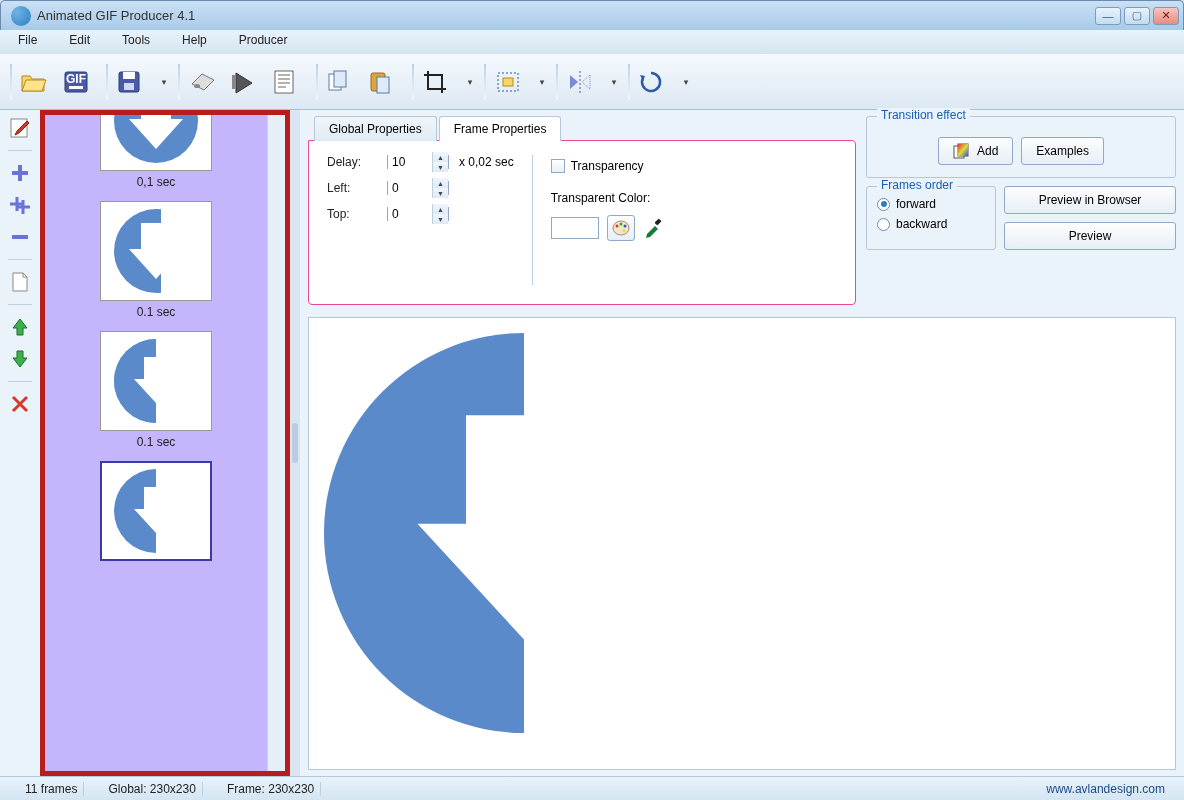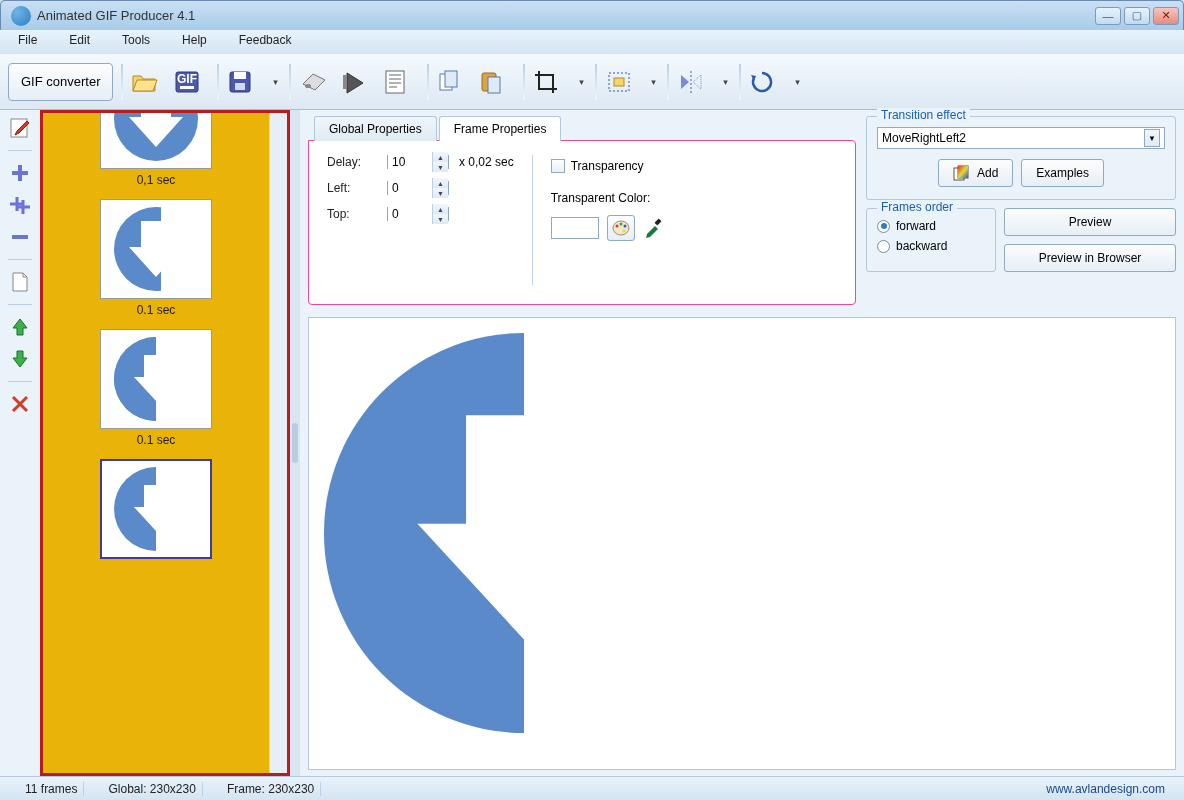--- a/index.html
+++ b/index.html
@@ -27,21 +27,21 @@
 
 
 .main { display:flex; height: calc(800px - 30px - 24px - 56px - 24px); background:#eaf2fa; }
 
 
 .left-tools { width: 40px; background:#eaf2fa; padding:6px 4px; display:flex; flex-direction:column; gap:8px; align-items:center;border-right:0;}
 .lt-btn { width:28px;height:24px;display:flex;align-items:center;justify-content:center;cursor:pointer;}
 .lt-sep{width:24px;height:1px;background:#bcd0e4;margin:2px 0;}
 
 
-.frames-wrap{width:250px;background:#eab308;position:relative;border:3px solid #b91c1c;display:flex;}
+.frames-wrap{width:250px;background:#c4b5fd;position:relative;border:5px solid #b91c1c;display:flex;}
 .frames-list{flex:1;overflow:hidden;padding:4px 8px;display:flex;flex-direction:column;align-items:center;}
 .frame-thumb{width:112px;height:100px;border:1px solid #999;background:#fff;margin-top:4px;display:flex;align-items:center;justify-content:center;overflow:hidden;}
 .frame-thumb.selected{border:2px solid #3a3aa8;}
 .frame-thumb.first{margin-top:-48px;}
 .frame-label{font-size:12px;color:#222;margin:4px 0 8px;}
 .frames-scroll{width:18px;background:#e6eef6;border-left:1px solid #c4d5e6;}
 
 
 .splitter{width:10px;background:#d9e5f1;display:flex;align-items:center;justify-content:center;cursor:col-resize;}
 .splitter .grip{width:6px;height:40px;background:#b9cde1;border-radius:3px;}
@@ -105,25 +105,24 @@
     <div class="win-btn">▢</div>
     <div class="win-btn close">✕</div>
   </div>
 </div>
 
 <div class="menubar">
   <div class="menuitem">File</div>
   <div class="menuitem">Edit</div>
   <div class="menuitem">Tools</div>
   <div class="menuitem">Help</div>
-  <div class="menuitem">Feedback</div>
+  <div class="menuitem">Producer</div>
 </div>
 
 <div class="toolbar">
-  <div class="tb-btn-big">GIF converter</div>
   <div class="tb-sep"></div>
   <div class="tb-icon-btn">
       <svg width="28" height="24">
         <path d="M2 6h8l2 3h12v12H2z" fill="#f7d56a" stroke="#b58a1e"></path>
         <path d="M2 21L6 10h20l-4 11z" fill="#ffe28a" stroke="#b58a1e"></path>
       </svg>
     </div>
   <div class="tb-icon-btn">
       <svg width="28" height="26">
         <rect x="3" y="3" width="22" height="20" rx="2" fill="#4a5aa8" stroke="#2a3a7a"></rect>
@@ -398,24 +397,20 @@
                     </svg></div>
               </div>
             </div>
           </div>
         </div>
       </div>
 
       <div class="side-col">
         <div class="groupbox">
           <div class="legend">Transition effect</div>
-          <div class="select">
-            <span>MoveRightLeft2</span>
-            <div class="dd">▼</div>
-          </div>
           <div class="row" style="justify-content:center;">
             <div class="btn">
               <svg width="18" height="16">
                   <rect x="1" y="3" width="10" height="12" fill="#fff" stroke="#555"></rect>
                   <rect x="5" y="1" width="10" height="12" fill="linear" stroke="#555"></rect>
                   <rect x="5" y="1" width="10" height="12" fill="url(#g)"></rect>
                   <defs>
                     <linearGradient id="g" x1="0" y1="0" x2="1" y2="1">
                       <stop offset="0" stop-color="#d33"></stop>
                       <stop offset=".5" stop-color="#dd3"></stop>
@@ -438,24 +433,24 @@
                 <div class="dot"></div>
                 <span>forward</span>
               </div>
             <div class="radio">
                 <div class="dot"></div>
                 <span>backward</span>
               </div>
           </div>
           <div style="flex:1;display:flex;flex-direction:column;gap:8px;">
             <div class="btn" style="width:100%;">
+                <span>Preview in Browser</span>
+              </div>
+            <div class="btn" style="width:100%;">
                 <span>Preview</span>
-              </div>
-            <div class="btn" style="width:100%;">
-                <span>Preview in Browser</span>
               </div>
           </div>
         </div>
       </div>
     </div>
 
     <div class="canvas-area">
       <div class="canvas-inner">
         <svg width="430" height="430" viewBox="0 0 230 230" style="position:absolute;left:0;top:0;">
           <path d="M115 8a107 107 0 0 0 0 214V8z" fill="#5a8aca"></path>

